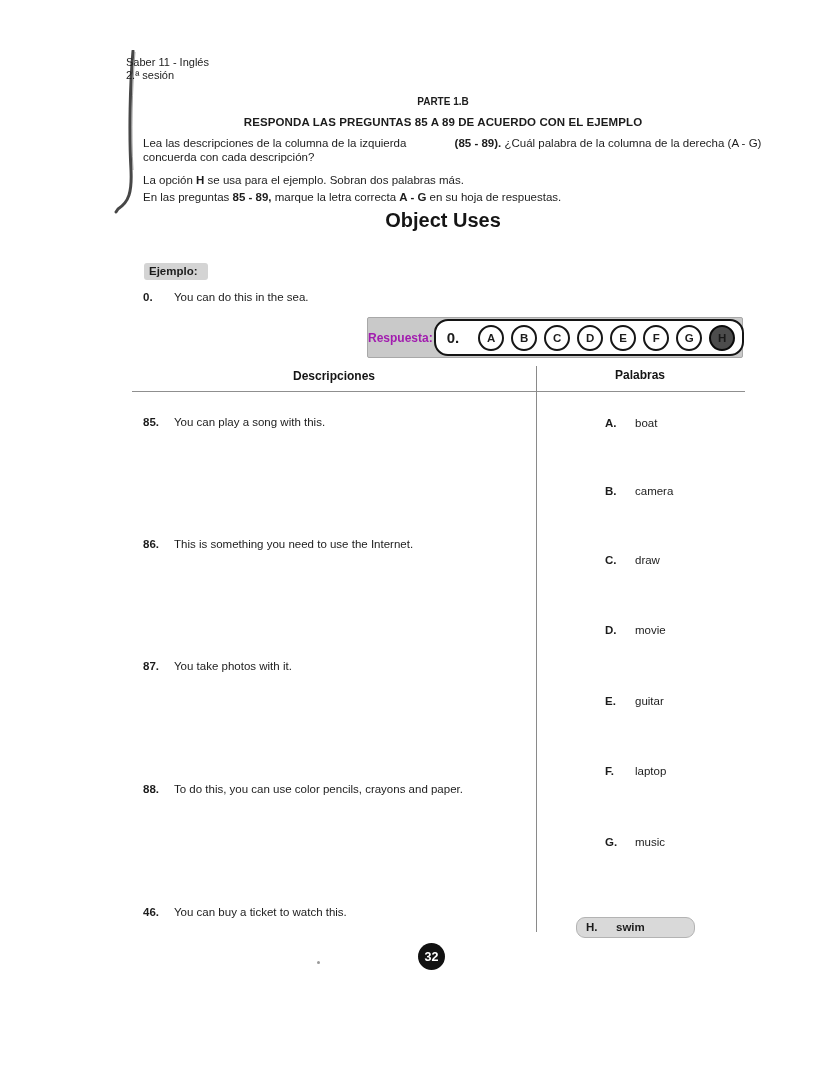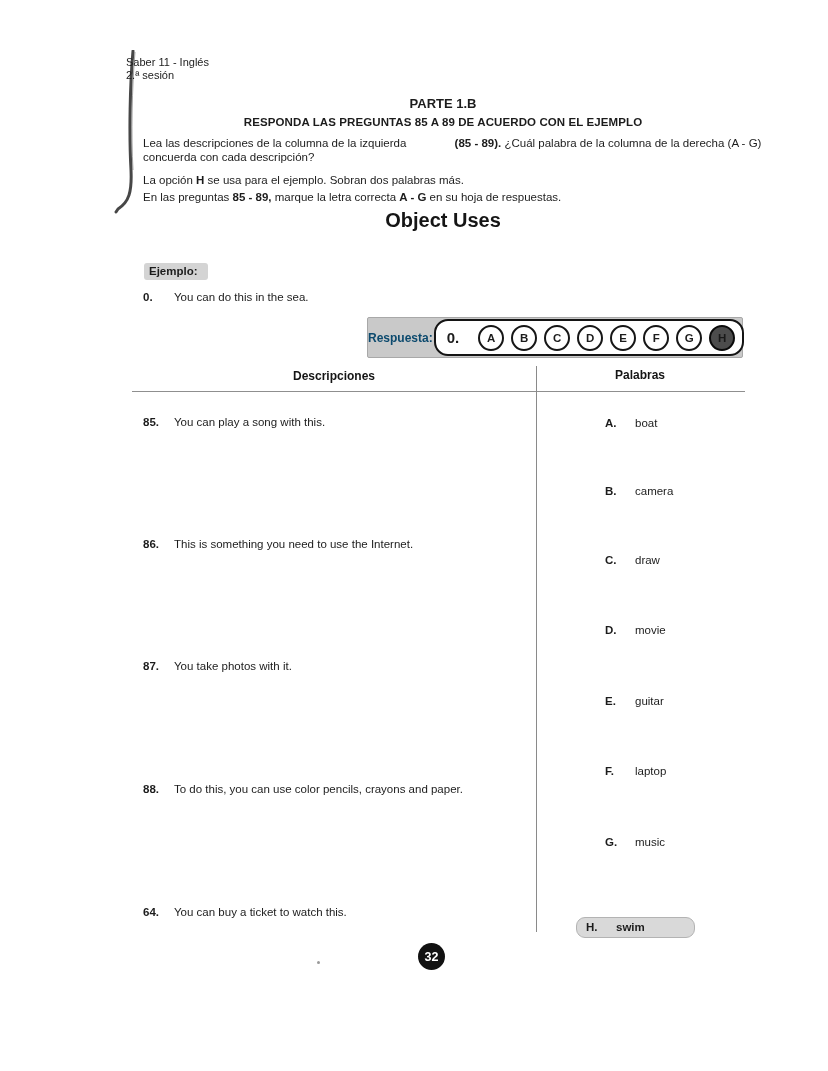--- a/index.html
+++ b/index.html
@@ -13,21 +13,21 @@
   }
   
   .hdr{
     position:absolute;left:126px;top:56px;
     font-size:11px;line-height:13px;color:#222;
   }
   
   .artifact{position:absolute;left:114px;top:50px;}
   
   .center-col{position:absolute;left:130px;width:626px;text-align:center;}
-  .part-label{top:96px;font-size:13px;font-weight:bold;}
+  .part-label{top:96px;font-size:10px;font-weight:bold;}
   .resp-title{top:116px;font-size:11.5px;font-weight:bold;letter-spacing:.1px;}
   .instructions{
     position:absolute;left:143px;top:136px;width:650px;
     font-size:11.5px;line-height:14px;color:#1c1c1c;
   }
   .para{white-space:pre-wrap;}
   .para.p2{margin-top:9px;}
   .para.p3{margin-top:3px;}
   .main-title{top:209px;font-size:20px;font-weight:bold;color:#151515;}
   
@@ -39,21 +39,21 @@
   .example-q{position:absolute;left:143px;top:291px;font-size:11.5px;}
   .qnum{font-weight:bold;display:inline-block;width:31px;}
   
   .answer-box{
     position:absolute;left:367px;top:317px;width:376px;height:41px;
     background:#c9c9c9;border:1px solid #a8a8a8;border-radius:2px;
     display:flex;align-items:stretch;box-sizing:border-box;
   }
   .answer-label{
     width:84px;display:flex;align-items:center;justify-content:center;
-    font-size:12px;font-weight:bold;color:#0c4a6e;
+    font-size:12px;font-weight:bold;color:#a21caf;
   }
   .answer-inner{
     flex:1;background:#fff;border:2px solid #141414;border-radius:14px;
     display:flex;align-items:center;gap:7px;padding:0 7px 0 11px;
     box-sizing:border-box;margin:1px;
   }
   .answer-zero{font-size:15px;font-weight:bold;margin-right:12px;}
   .bubble{
     width:22px;height:22px;border:2px solid #161616;border-radius:50%;
     display:flex;align-items:center;justify-content:center;
@@ -142,21 +142,21 @@
   <div class="q-row" style="top:538px">
     <span class="qnum">86.</span><span>This is something you need to use the Internet.</span>
   </div>
   <div class="q-row" style="top:660px">
     <span class="qnum">87.</span><span>You take photos with it.</span>
   </div>
   <div class="q-row" style="top:783px">
     <span class="qnum">88.</span><span>To do this, you can use color pencils, crayons and paper.</span>
   </div>
   <div class="q-row" style="top:906px">
-    <span class="qnum">64.</span><span>You can buy a ticket to watch this.</span>
+    <span class="qnum">46.</span><span>You can buy a ticket to watch this.</span>
   </div>
 
   <div class="w-row" style="top:417px">
     <span class="wletter">A.</span><span class="wtext">boat</span>
   </div>
   <div class="w-row" style="top:485px">
     <span class="wletter">B.</span><span class="wtext">camera</span>
   </div>
   <div class="w-row" style="top:554px">
     <span class="wletter">C.</span><span class="wtext">draw</span>

